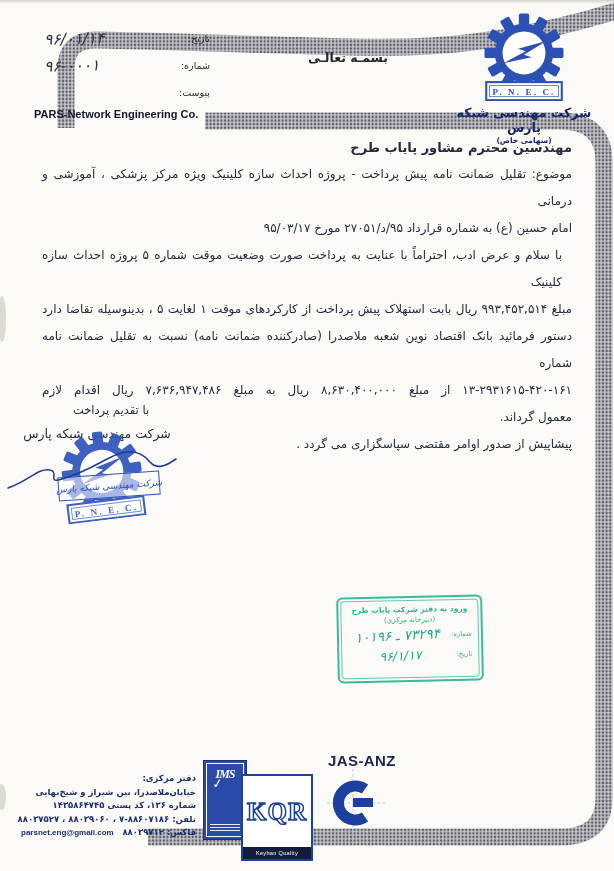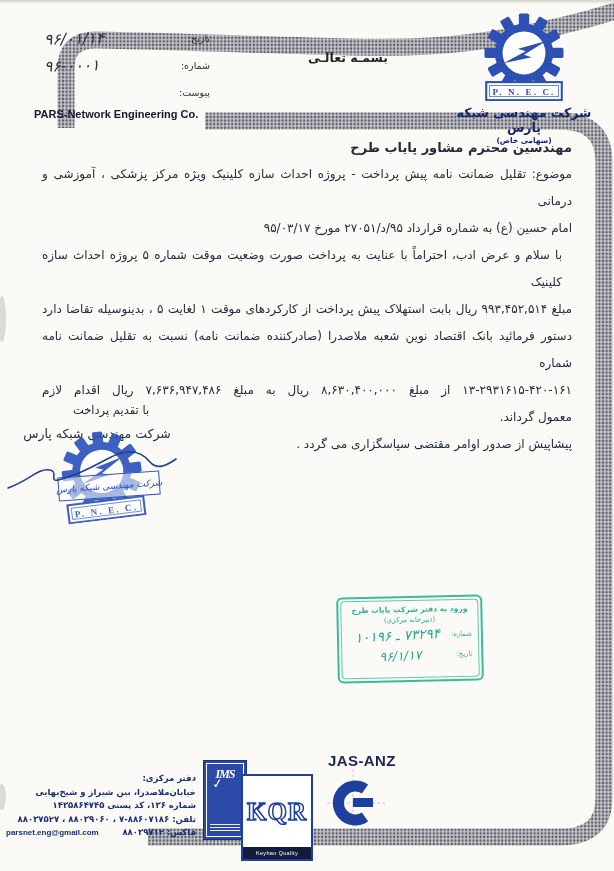--- a/index.html
+++ b/index.html
@@ -62,21 +62,21 @@
   .gs-row{display:flex;align-items:center;gap:4px;height:20px;}
   .gs-label{font-size:6.8px;color:#2fb391;flex:0 0 auto;}
   .gs-hand{font-size:13.5px;font-style:italic;color:#1fa98a;letter-spacing:1px;transform:rotate(-2deg);
            flex:1;text-align:center;white-space:nowrap;}
   .gs-hand.date{font-size:12.5px;}
 
   
   .address{position:absolute;left:6px;top:772px;width:190px;direction:rtl;text-align:right;
            color:#1a2f72;font-size:8.5px;font-weight:bold;line-height:13.5px;z-index:3;}
   .addr-faxrow{display:flex;justify-content:space-between;align-items:center;}
-  .addr-email{direction:ltr;font-family:"Liberation Sans",sans-serif;font-size:8px;}
+  .addr-email{direction:ltr;font-family:"Liberation Sans",sans-serif;font-size:8px;margin-left:15px;}
 
   .ims-logo{position:absolute;left:203px;top:760px;width:44px;height:80px;background:#2b4aa8;
             border:1px solid #18307e;padding:2px;box-sizing:border-box;z-index:3;}
   .ims-inner{border:1px solid #fff;height:100%;position:relative;box-sizing:border-box;}
   .ims-text{color:#fff;font-family:"Liberation Serif",serif;font-style:italic;font-weight:bold;
             font-size:12px;text-align:center;margin-top:3px;letter-spacing:-1px;}
   .ims-check{position:absolute;top:12px;left:5px;color:#fff;font-size:13px;transform:rotate(-8deg);}
   .ims-lines{position:absolute;bottom:5px;left:3px;right:3px;}
   .ims-lines i{display:block;border-top:1px solid rgba(255,255,255,.9);margin-top:2px;}
 

